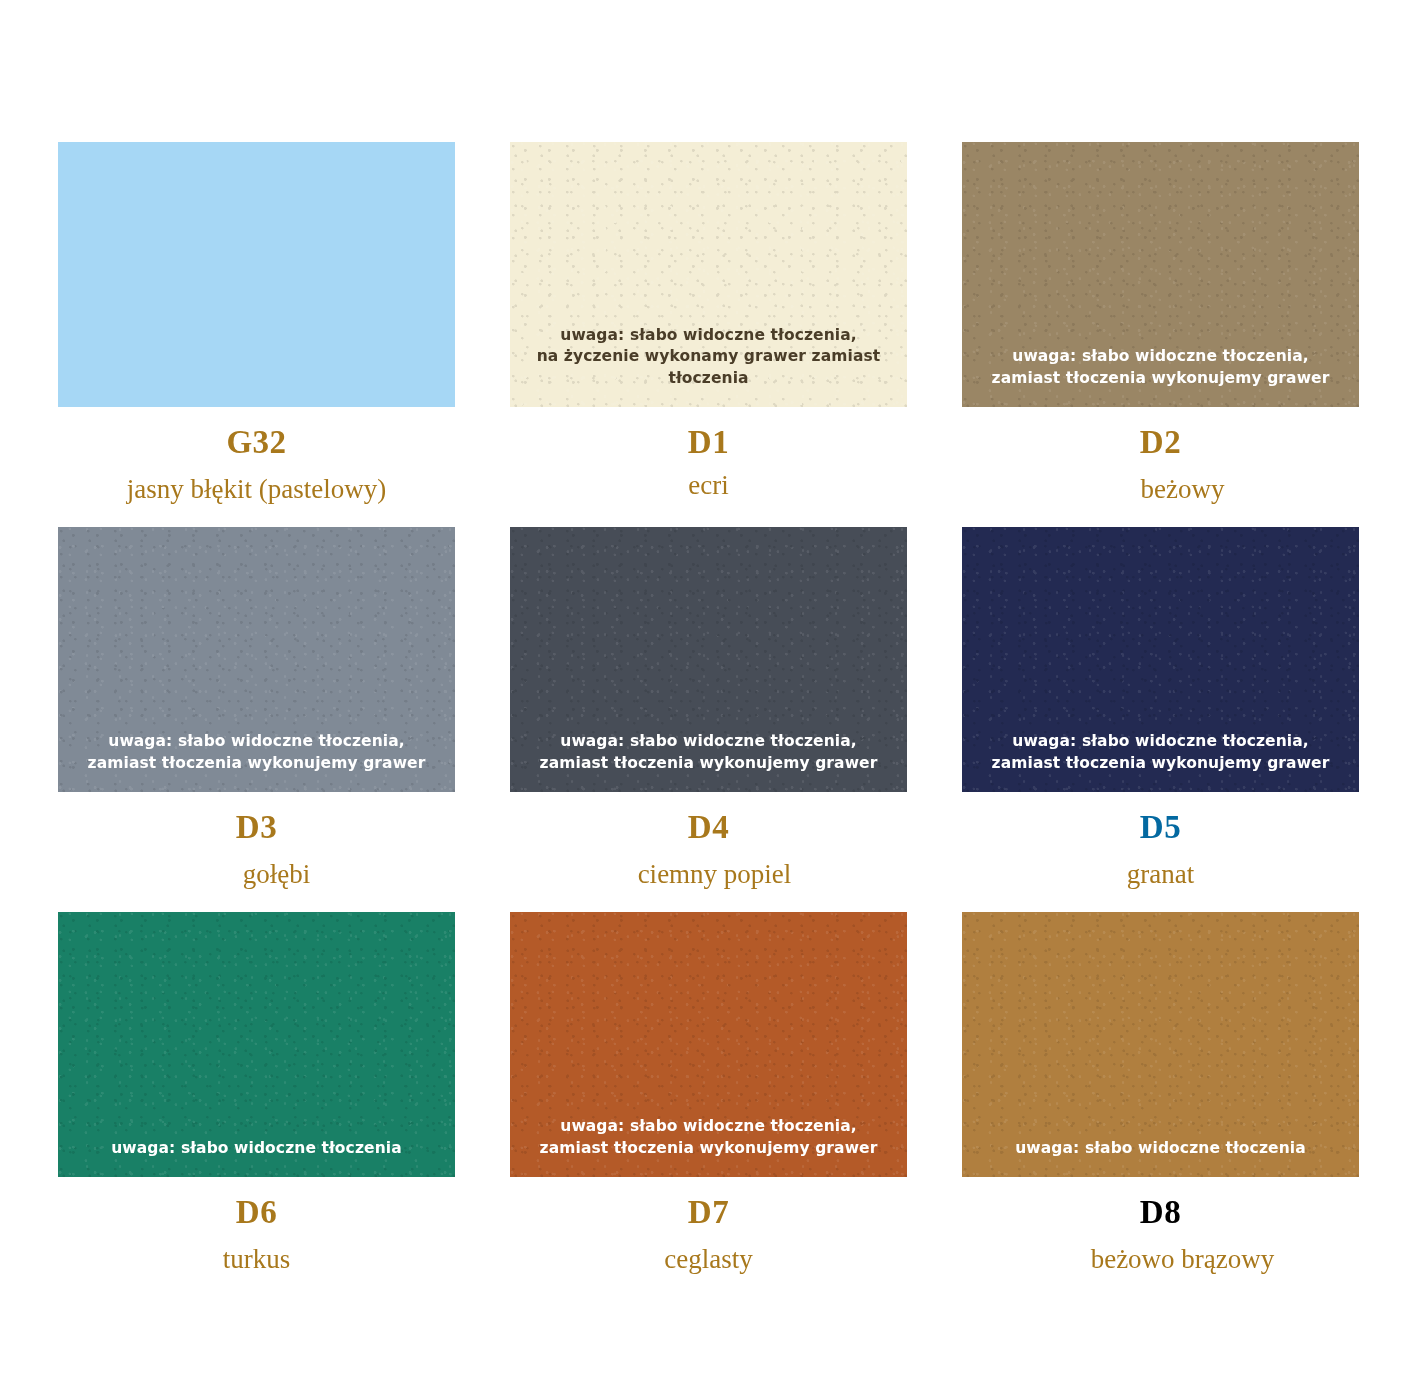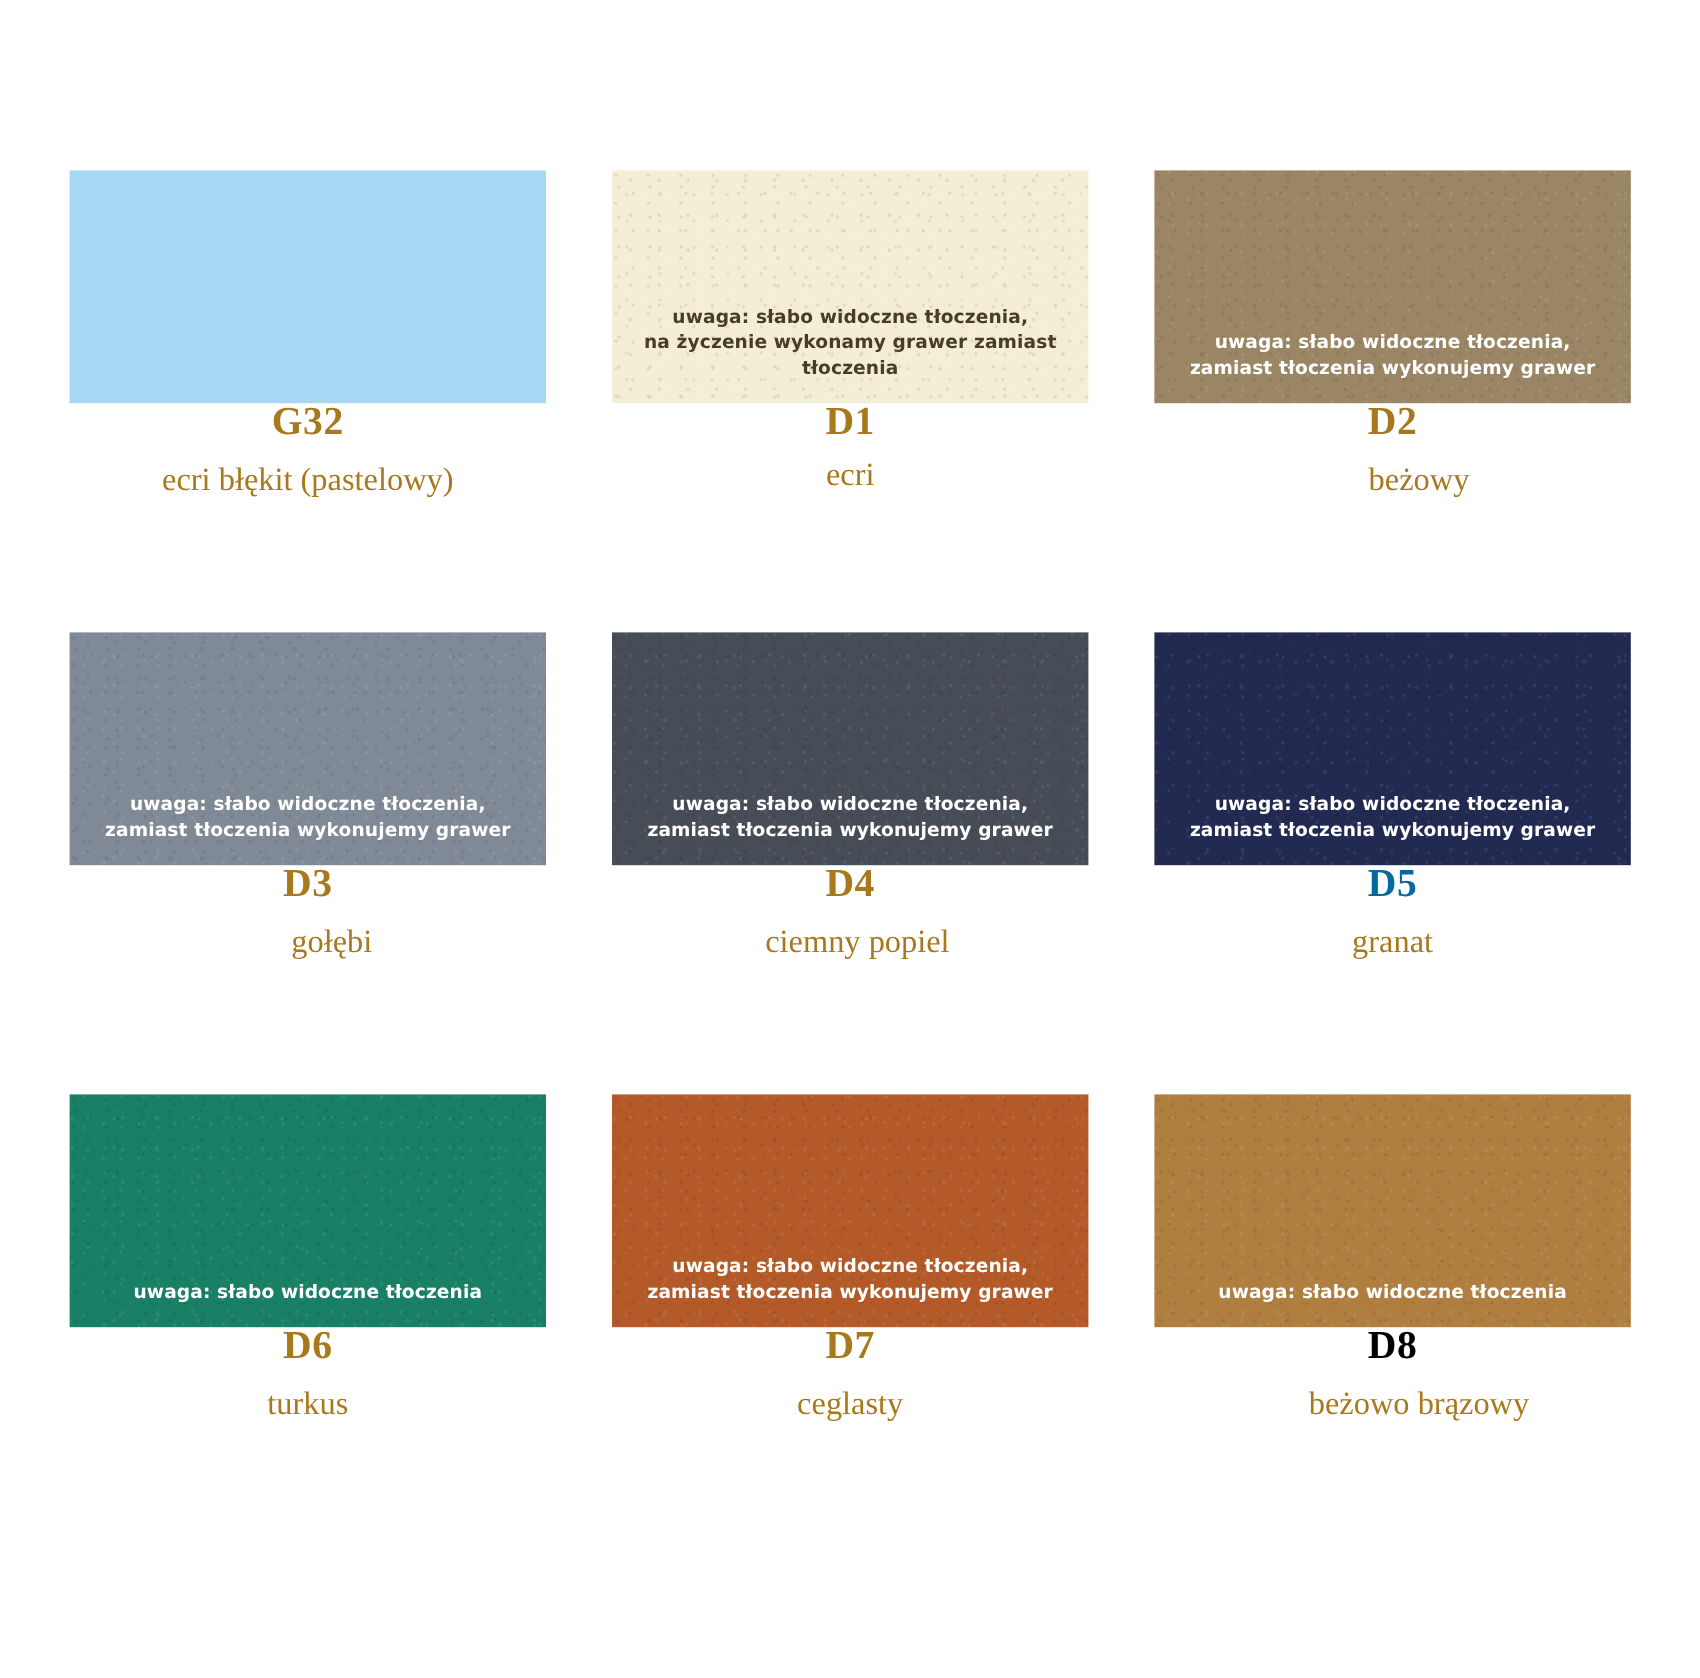--- a/index.html
+++ b/index.html
@@ -33,21 +33,21 @@
   .swatch-cell {
     display: flex;
     flex-direction: column;
     align-items: center;
   }
 
   
   .chip {
     position: relative;
     width: 397px;
-    height: 194px;
+    height: 265px;
     box-sizing: border-box;
     overflow: hidden;
     display: flex;
     flex-direction: column;
     justify-content: flex-end;
     align-items: center;
   }
 
   
   .chip .grain {
@@ -79,20 +79,21 @@
     font-weight: bold;
     font-size: 15.5px;
     line-height: 1.38;
     letter-spacing: .1px;
     padding-bottom: 18px;
     white-space: pre-line;
   }
 
   
   .chip-code {
+    margin-top: 19px;
     font-family: "Liberation Serif", serif;
     font-weight: bold;
     font-size: 33px;
     line-height: 1;
     letter-spacing: .5px;
   }
   .chip-name {
     margin-top: 16px;
     font-family: "Liberation Serif", serif;
     font-weight: normal;
@@ -103,21 +104,21 @@
 </head>
 <body>
 
 <div class="palette-page">
   <div class="swatch-grid">
       <div class="swatch-cell">
         <div class="chip" style="background-color: rgb(166, 215, 245);">
           <div class="chip-note" style="color: rgb(255, 255, 255);"></div>
         </div>
         <div class="chip-code" style="color: rgb(168, 120, 28);">G32</div>
-        <div class="chip-name" style="color: rgb(168, 120, 28);">ecri błękit (pastelowy)</div>
+        <div class="chip-name" style="color: rgb(168, 120, 28);">jasny błękit (pastelowy)</div>
       </div>
       <div class="swatch-cell">
         <div class="chip" style="background-color: rgb(244, 238, 214);">
           <div class="grain"></div>
           <div class="chip-note" style="color: rgb(74, 61, 40);">uwaga: słabo widoczne tłoczenia,
 na życzenie wykonamy grawer zamiast tłoczenia</div>
         </div>
         <div class="chip-code" style="color: rgb(168, 120, 28);">D1</div>
         <div class="chip-name" style="color: rgb(168, 120, 28); margin-top: 12px;">ecri</div>
       </div>

